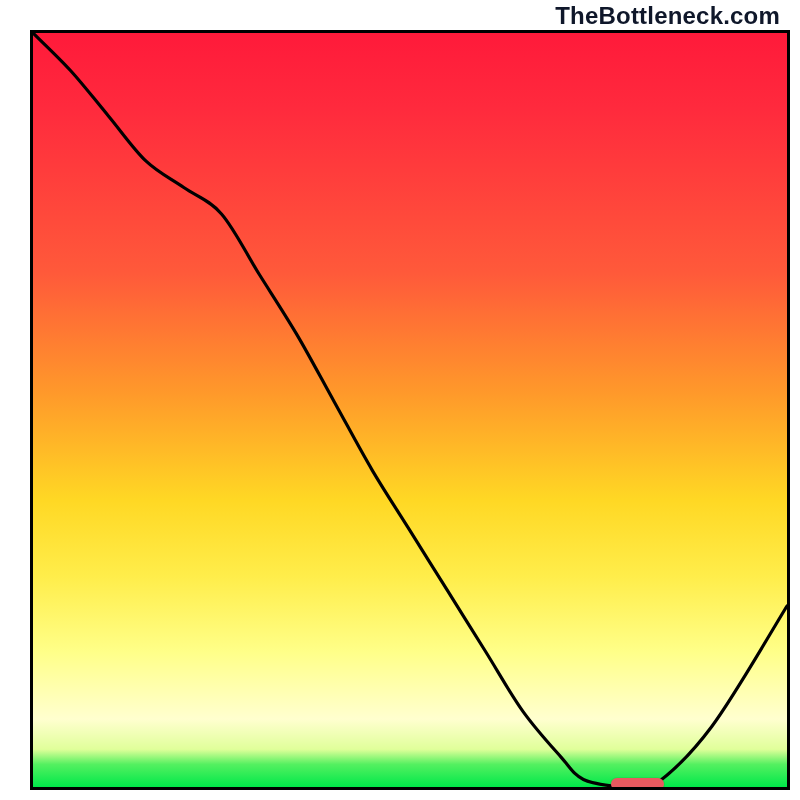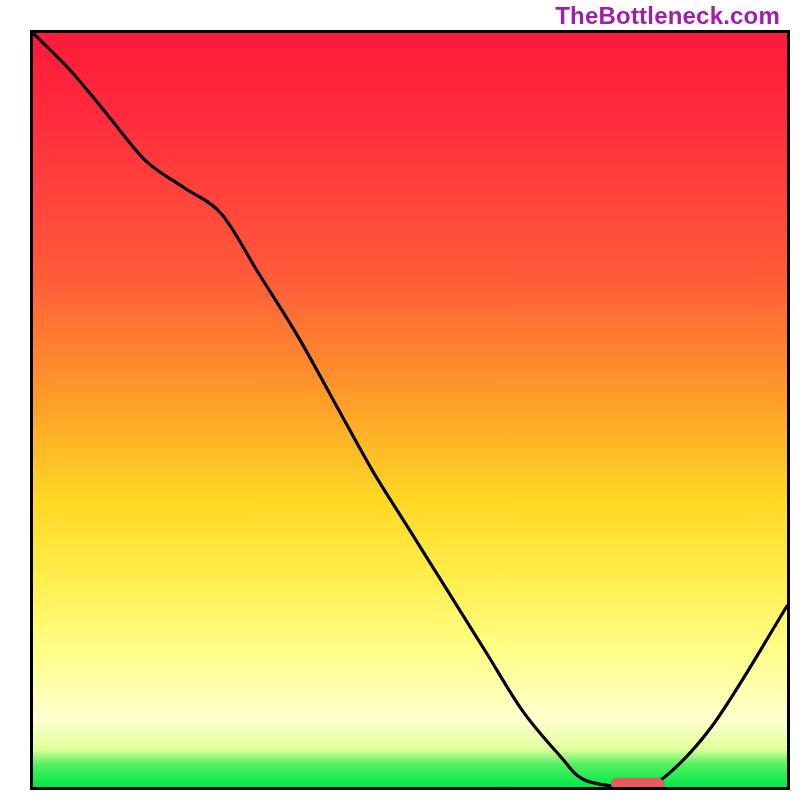--- a/index.html
+++ b/index.html
@@ -15,21 +15,21 @@
     position: relative;
     width: 800px;
     height: 800px;
   }
   .watermark {
     position: absolute;
     top: 2px;
     right: 20px;
     font-size: 24px;
     font-weight: 600;
-    color: #a21caf;
+    color: #0f172a;
     letter-spacing: 0.2px;
     user-select: none;
     pointer-events: none;
   }
   .plot-area {
     position: absolute;
     left: 30px;
     top: 30px;
     width: 760px;
     height: 760px;

